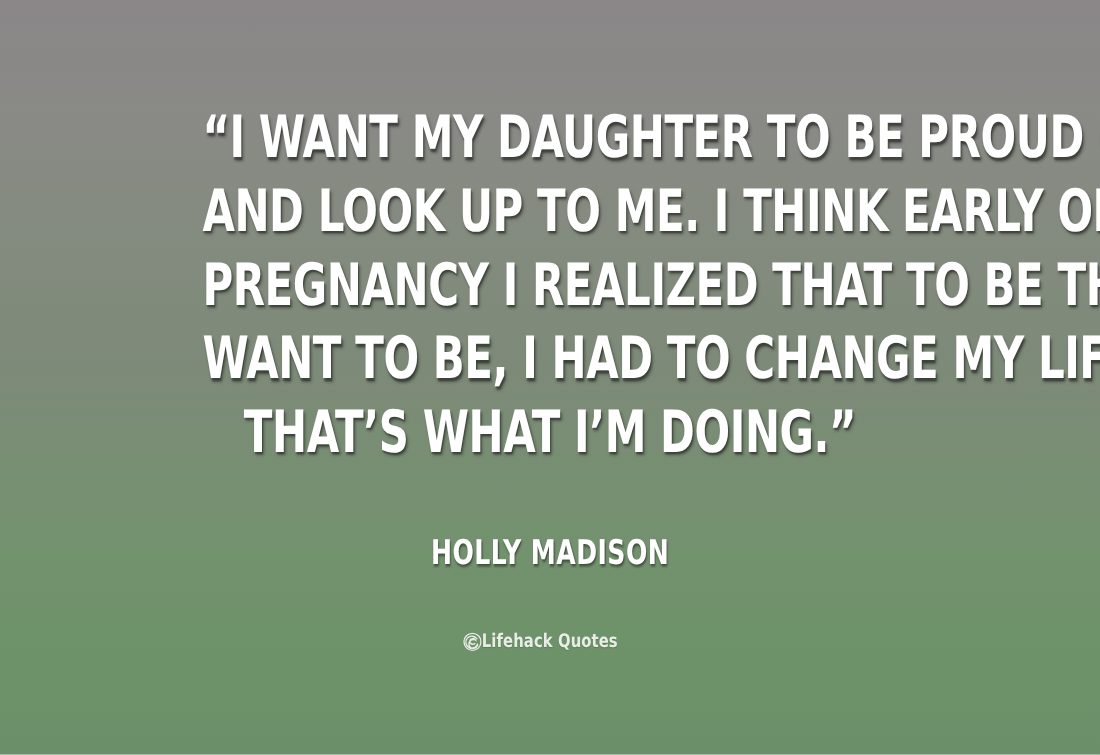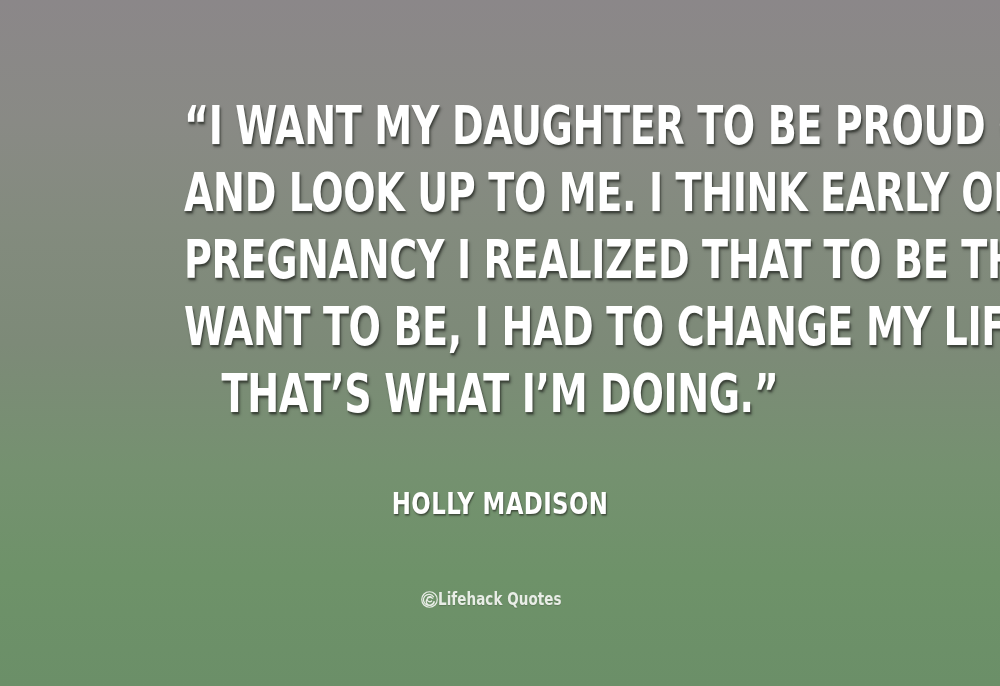--- a/index.html
+++ b/index.html
@@ -64,21 +64,21 @@
     text-transform: uppercase;
     transform: scaleX(0.82);
     text-shadow:
        1px 2px 2px rgba(35,38,32,0.45),
        1px 1px 1px rgba(35,38,32,0.3);
     white-space: nowrap;
   }
 
   
   .brand {
-    margin-top: 68px;
+    margin-top: 52px;
     display: flex;
     align-items: center;
     gap: 0;
     opacity: 0.93;
   }
 
   .brand-logo {
     width: 17px;
     height: 17px;
     display: block;

